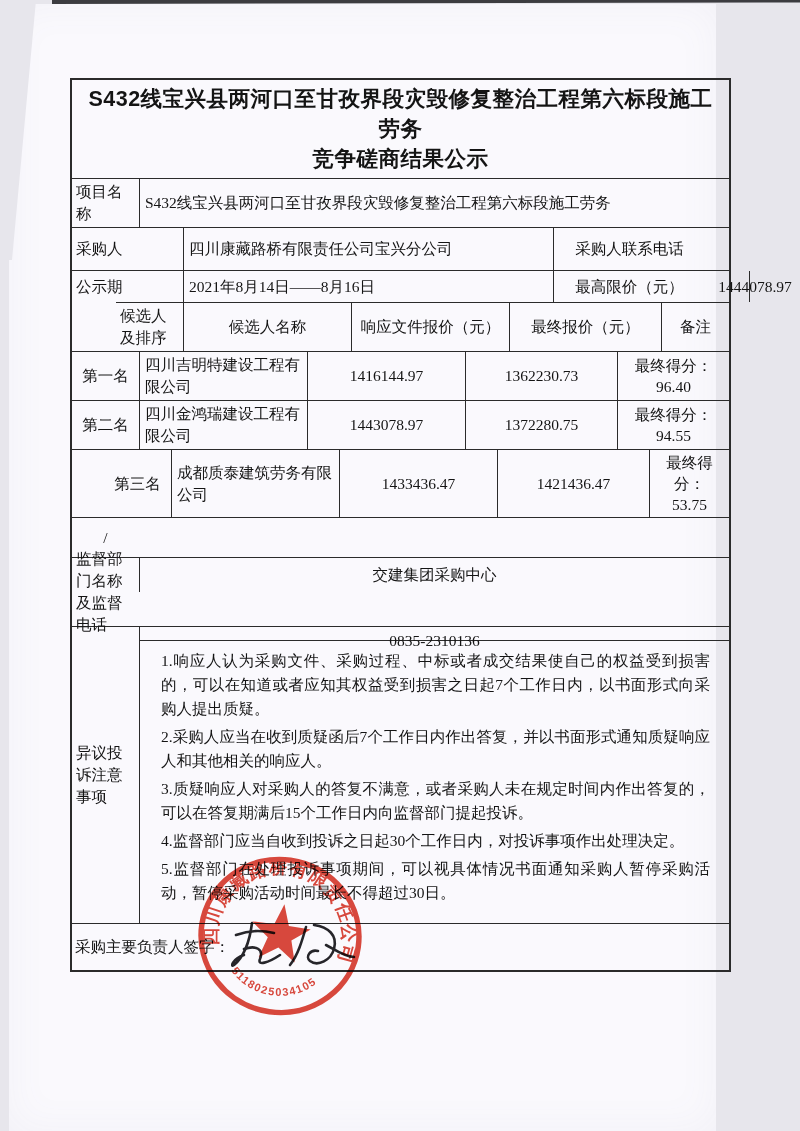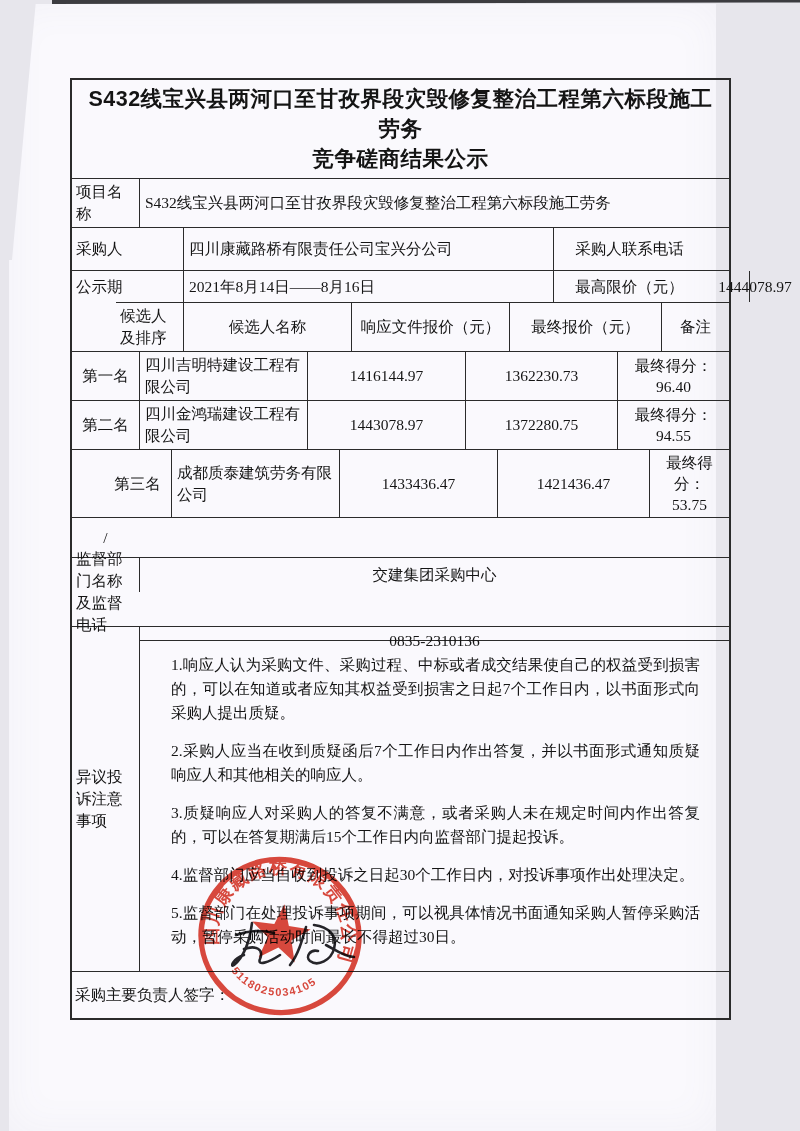--- a/index.html
+++ b/index.html
@@ -67,21 +67,21 @@
   .h-sign{min-height:47px;}
   .remark-cell{flex-direction:column;justify-content:center;line-height:21px;}
   .sup-label{grid-row:1 / span 2;}
   .r-supervise{display:grid;grid-template-columns:67px 1fr;grid-template-rows:34px 34px;border-top:1.6px solid #2b2b2b;}
   .r-supervise .sub{border-left:1.6px solid #2b2b2b;display:flex;align-items:center;justify-content:center;box-sizing:border-box;}
   .r-supervise .sub2{border-top:1.6px solid #2b2b2b;margin-top:48px;}
   .complaint-body{
     display:block;align-self:center;
     padding:10px 10px 6px 12px;line-height:24px;font-size:15.5px;text-align:justify;
   }
-  .complaint-body p{margin:14px;}
+  .complaint-body p{margin:4px;}
   
   .seal{position:absolute;left:191px;top:847px;width:178px;height:178px;
         mix-blend-mode:multiply;opacity:.92;}
   .handsign{position:absolute;left:222px;top:905px;width:150px;height:75px;
         mix-blend-mode:multiply;}
 </style>
 </head>
 <body>
 
 <div class="page">

